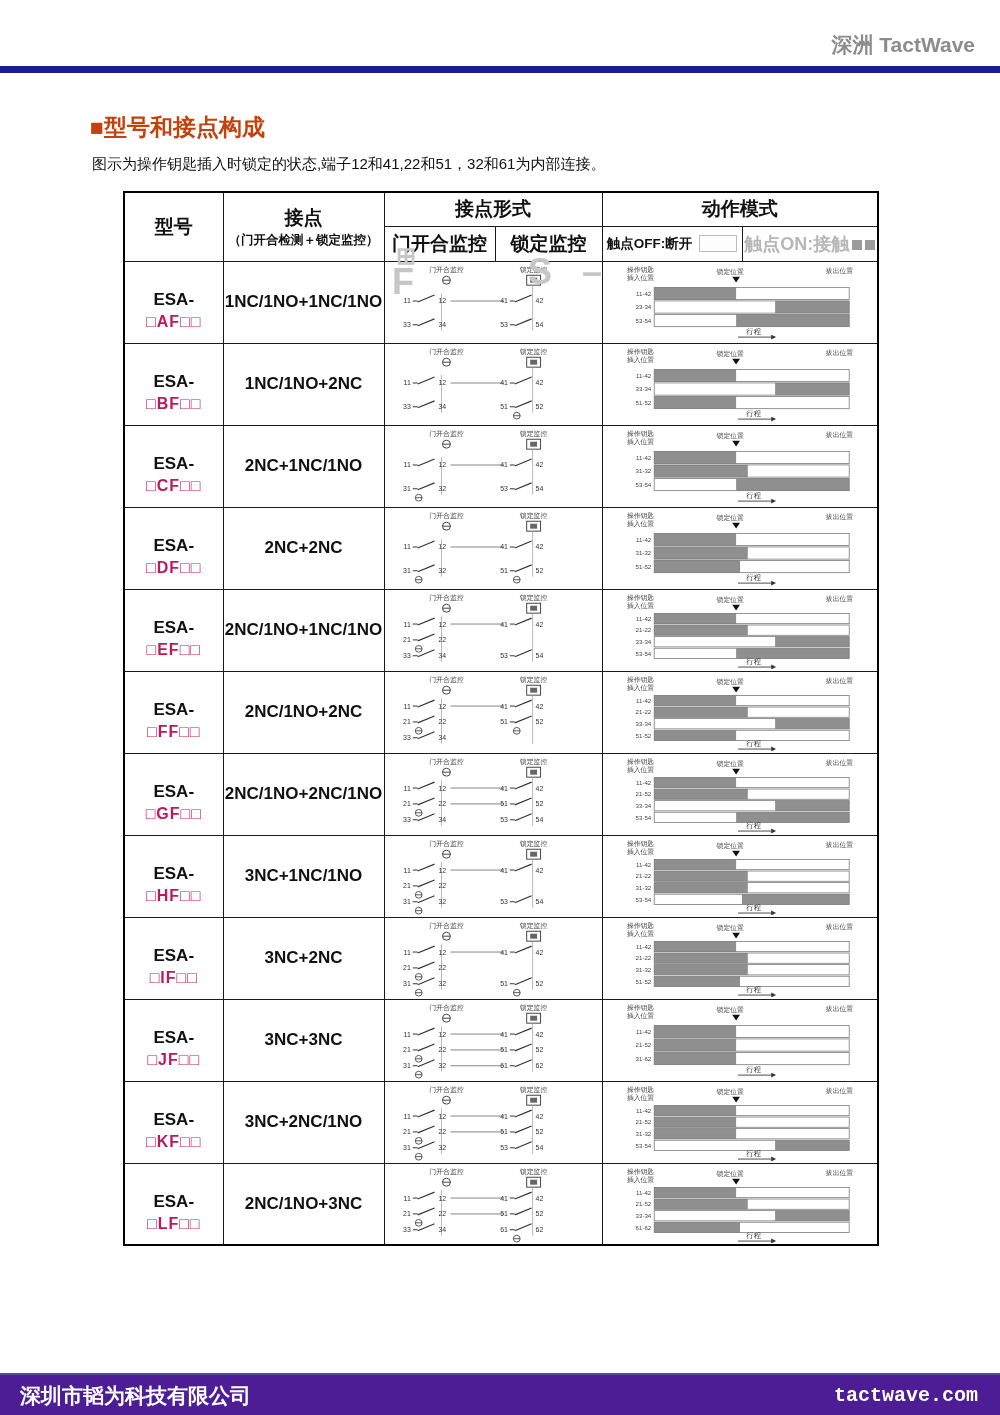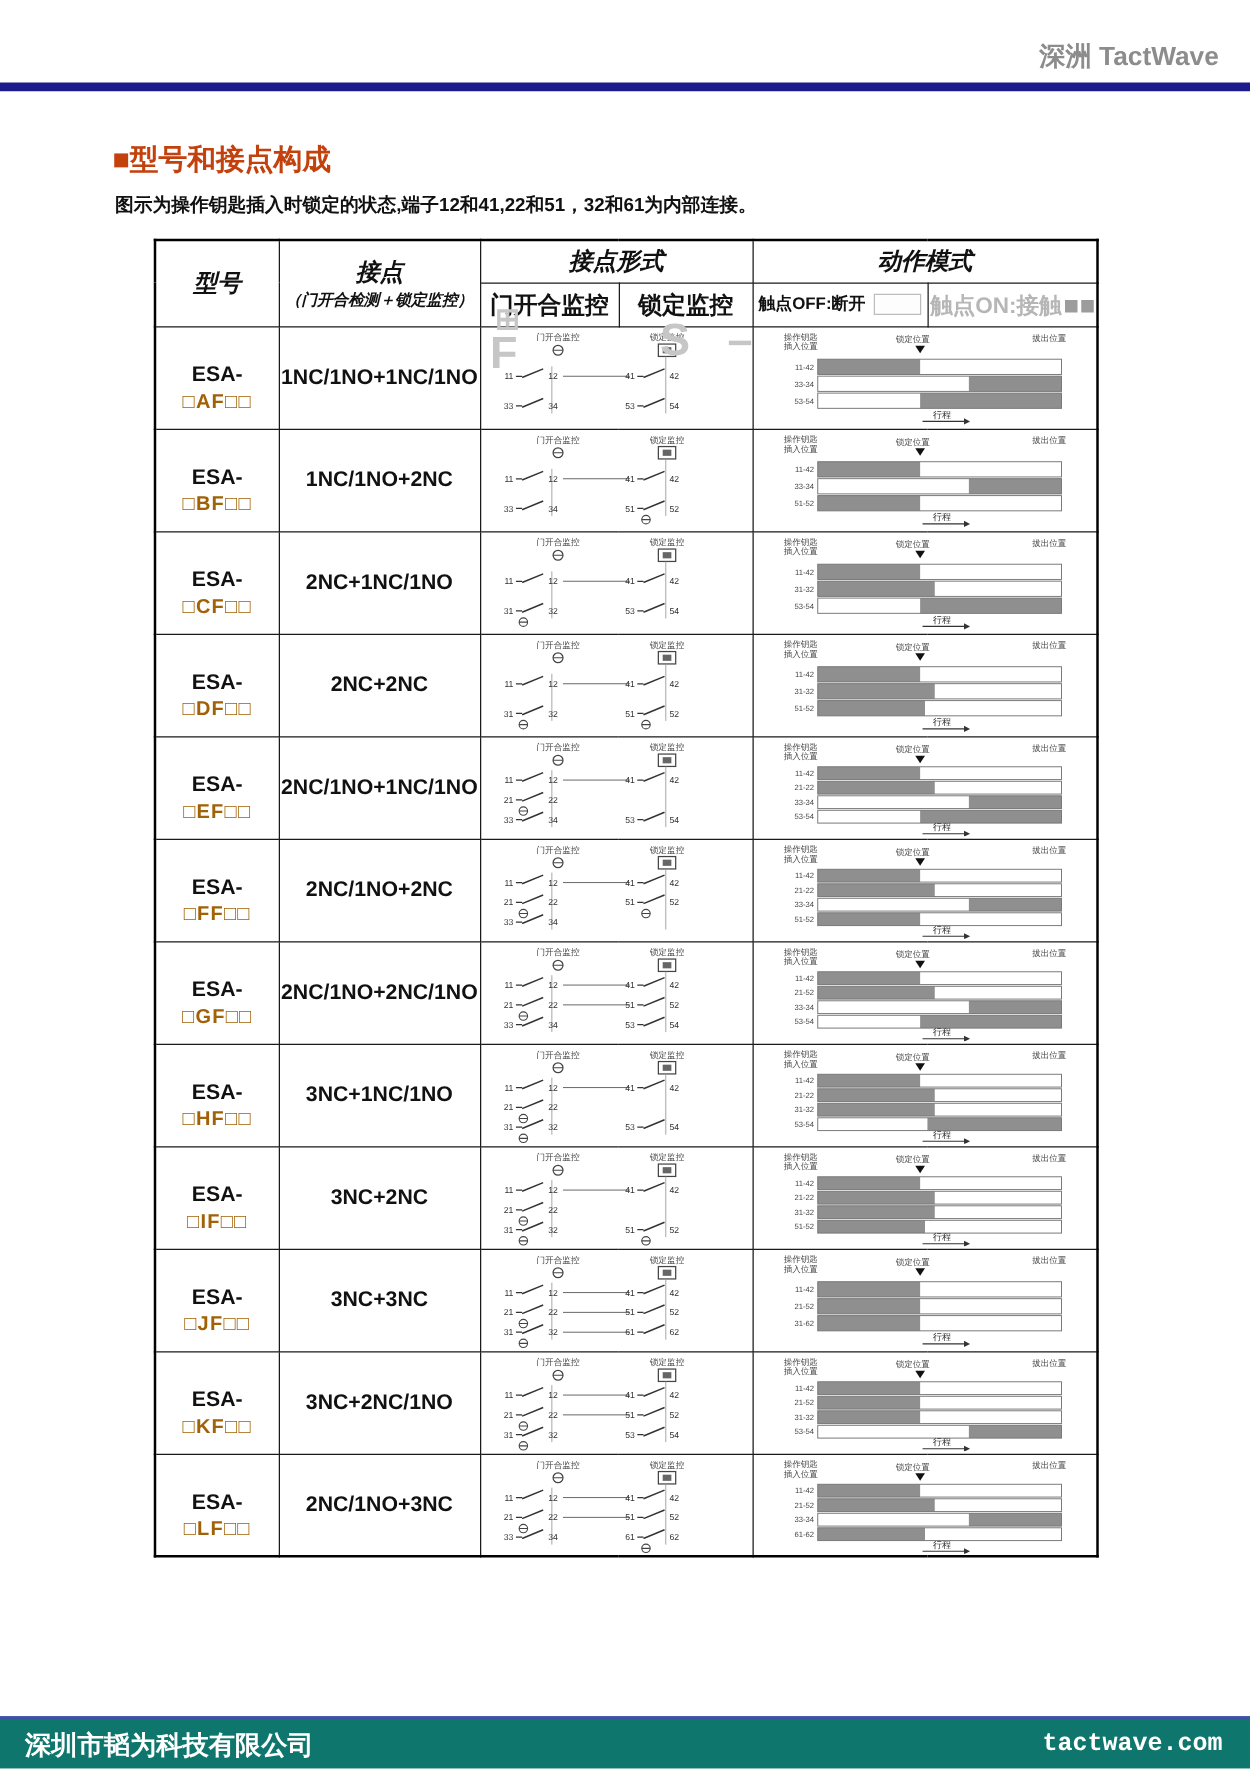--- a/index.html
+++ b/index.html
@@ -3,41 +3,41 @@
 <meta charset="utf-8">
 <style>
   html,body{margin:0;padding:0;background:#e8e8e8;}
   .page{position:relative;width:1000px;height:1415px;background:#ffffff;
         font-family:"Liberation Sans",sans-serif;overflow:hidden;margin:0 auto;}
   .doc-title{position:absolute;left:18px;top:22px;font-size:27px;font-weight:bold;
              color:#1c1c8c;letter-spacing:1px;white-space:nowrap;}
   .brand{position:absolute;right:25px;top:31px;font-size:21px;font-weight:bold;color:#8c8c8c;}
   .rule{position:absolute;left:0;top:66px;width:1000px;height:7px;background:#1c1c8c;}
   .sec-title{position:absolute;left:90px;top:112px;font-size:23px;font-weight:bold;color:#c2410c;}
-  .desc{position:absolute;left:92px;top:155px;font-size:15px;font-weight:bold;color:#111;}
+  .desc{position:absolute;left:92px;top:155px;font-size:15px;font-weight:normal;color:#111;}
   .spec-table{position:absolute;left:123px;top:191px;width:754px;border-collapse:collapse;
               table-layout:fixed;border:2px solid #000;}
   .spec-table th,.spec-table td{border:1px solid #1a1a1a;padding:0;text-align:center;
               vertical-align:middle;background:transparent;}
-  .spec-table thead tr.r1{height:34px;font-style:italic;}
+  .spec-table thead tr.r1{height:34px;}
   .spec-table thead tr.r2{height:35px;}
   .spec-table tbody tr{height:82px;}
   .h-main{font-size:19px;font-weight:bold;color:#111;}
   .h-sub{font-size:12.5px;font-weight:bold;color:#111;margin-top:1px;text-align:center;}
   .model-l1{font-size:17px;font-weight:bold;color:#111;margin-top:17px;}
-  .model-l2{font-size:16px;font-weight:bold;color:#a16207;margin-top:3px;letter-spacing:1px;}
+  .model-l2{font-size:16px;font-weight:bold;color:#be185d;margin-top:3px;letter-spacing:1px;}
   .c-contacts{font-size:17px;font-weight:bold;color:#111;}
   .off-label{font-size:13.5px;font-weight:bold;color:#111;vertical-align:middle;}
   .off-box{display:inline-block;width:36px;height:15px;border:1px solid #bdbdbd;
            background:#fdfdfd;vertical-align:middle;margin-left:7px;}
   .on-wrap{color:#b6b6b6;font-size:18px;font-weight:bold;}
   .on-sq{display:inline-block;width:10px;height:10px;background:#9c9c9c;margin-left:3px;vertical-align:middle;}
   .c-circuit svg,.c-action svg{display:block;margin:0 auto;}
   .wm{position:absolute;color:#c6c6c6;font-weight:bold;pointer-events:none;line-height:1;z-index:3;}
-  .footer{position:absolute;left:0;top:1373px;width:1000px;height:42px;background:#0f766e;
+  .footer{position:absolute;left:0;top:1373px;width:1000px;height:42px;background:#4c1d95;
           border-top:2px solid #4a4ab2;box-sizing:border-box;}
   .footer .company{position:absolute;left:20px;top:7px;font-size:21px;font-weight:bold;color:#fff;}
   .footer .site{position:absolute;right:22px;top:9px;font-size:20px;color:#fff;
                 font-family:"Liberation Mono",monospace;font-weight:bold;}
 </style>
 </head>
 <body>
 
 <div class="page">
 

